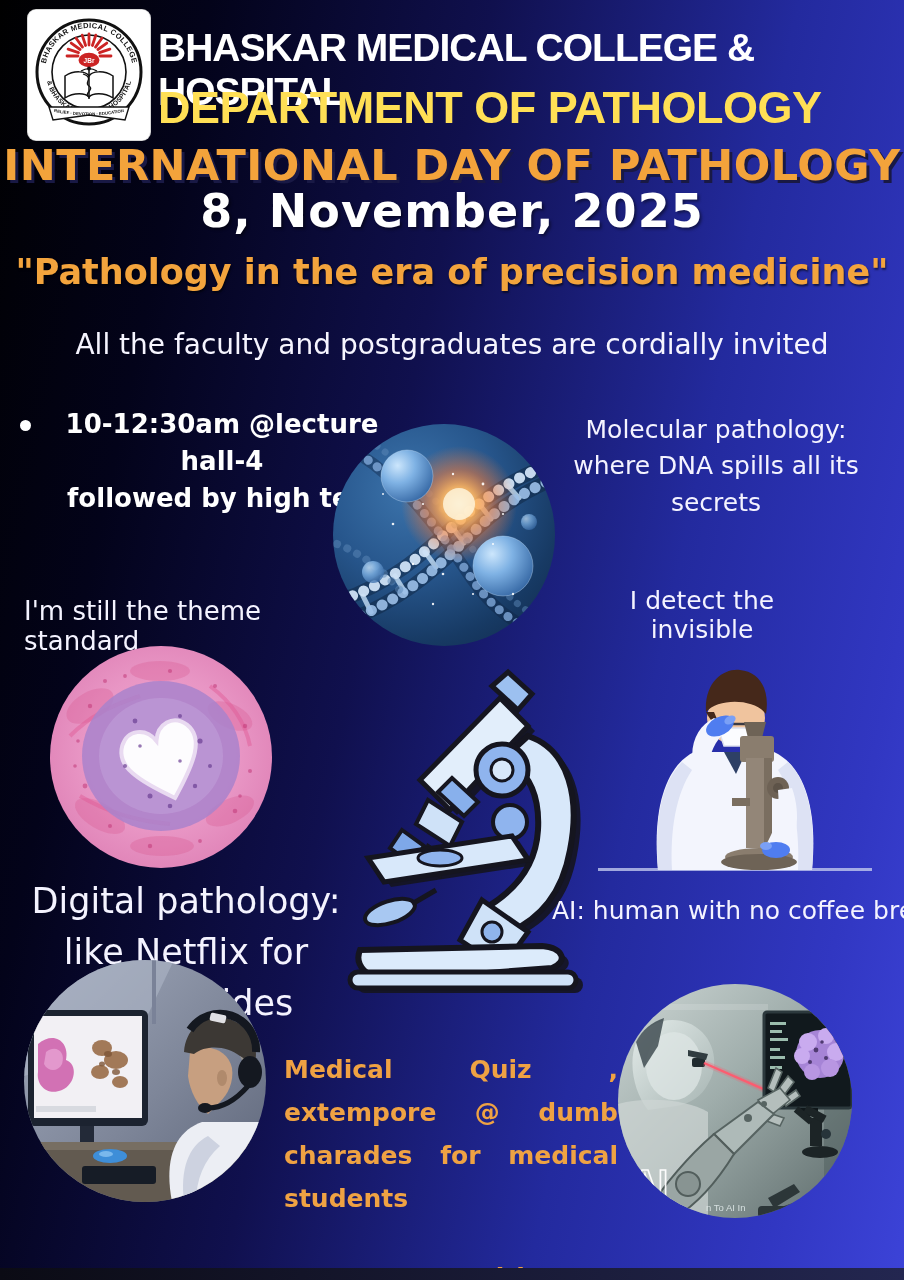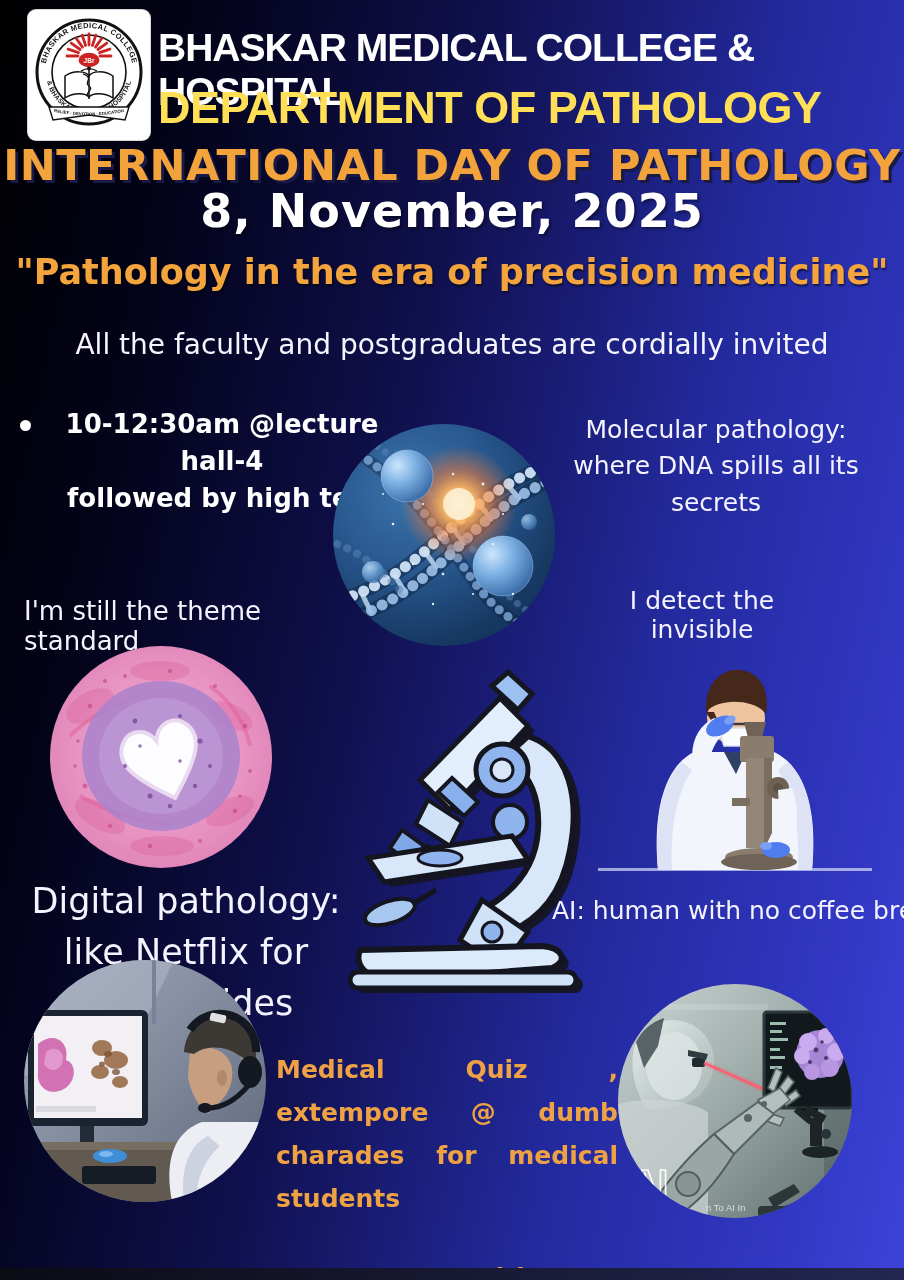--- a/index.html
+++ b/index.html
@@ -39,21 +39,21 @@
   .circle svg,.art svg{display:block;width:100%;height:100%;}
   .dna{left:333px;top:424px;width:222px;height:222px;}
   .histo{left:50px;top:646px;width:222px;height:222px;}
   .micro{left:332px;top:650px;width:262px;height:345px;}
   .scient{left:594px;top:638px;width:282px;height:245px;}
   .photo-left{left:24px;top:960px;width:242px;height:242px;}
   .photo-right{left:618px;top:984px;width:234px;height:234px;}
   
   .activities{left:276px;top:1048px;width:342px;color:#efa243;font-size:25px;font-weight:bold;
     line-height:1.72;text-align:justify;}
-  .activities p{margin:0 0 36px 0;}
+  .activities p{margin:0 0 36px 8px;}
   .activities p:last-child{margin:0;}
   .bottom-bar{left:0;bottom:0;width:100%;height:12px;background:linear-gradient(90deg,#0b0b14,#232650);}
 </style>
 </head>
 <body>
 
 <div class="poster">
 
   <div class="abs logo">
     <svg viewBox="0 0 120 130" xmlns="http://www.w3.org/2000/svg" xmlns:xlink="http://www.w3.org/1999/xlink">

